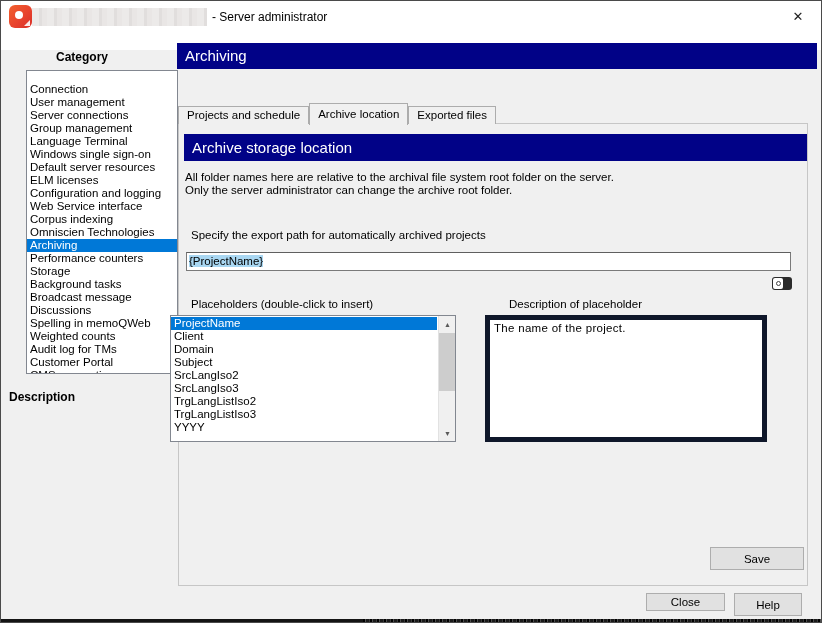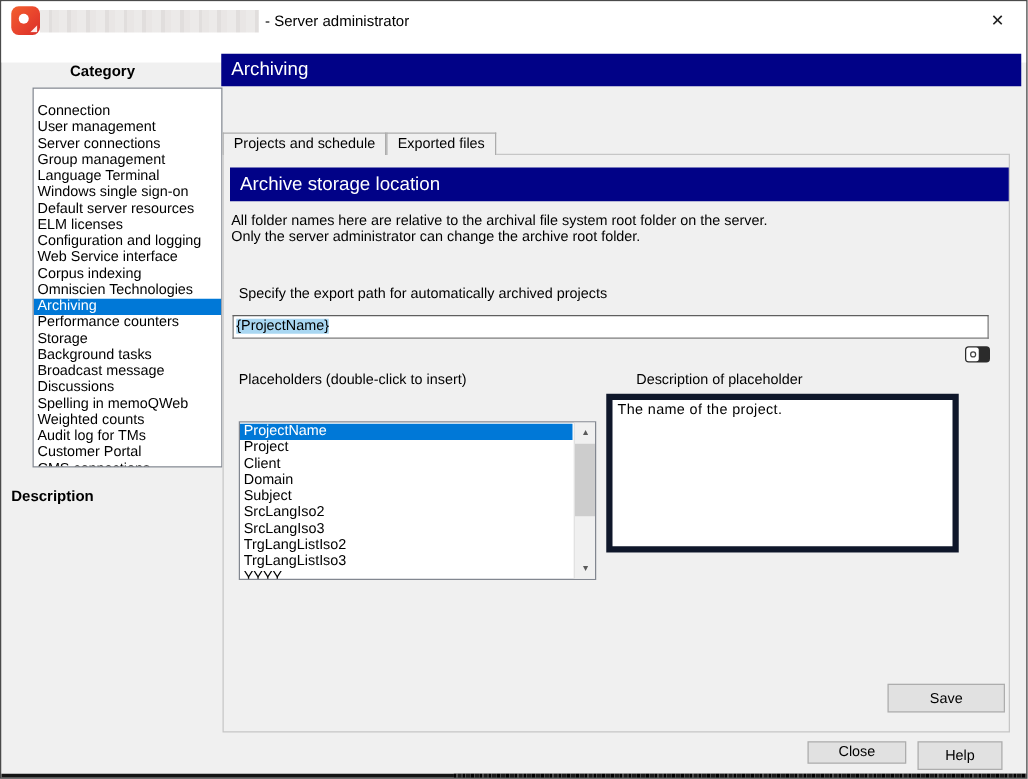--- a/index.html
+++ b/index.html
@@ -44,21 +44,21 @@
   .export-label { position:absolute; left:190px; top:228px; font-size:11.5px; color:#000; }
   .export-input { position:absolute; left:185px; top:251px; width:605px; height:19px; background:#fff;
                   border:1px solid #7a7a7a; border-top-color:#5f5f5f; font-size:11.5px; line-height:17px; padding-left:2px; }
   .sel-text { background:#a9d7f2; color:#000; }
 
   .toggle-icon { position:absolute; left:771px; top:276px; width:20px; height:13px; background:#2b2b2b; border-radius:3px; }
   .toggle-icon::before { content:''; position:absolute; left:1px; top:1px; width:10px; height:11px; background:#fff; border-radius:2px; }
   .toggle-icon::after { content:''; position:absolute; left:4px; top:4px; width:3px; height:3px; border:1px solid #444; border-radius:50%; }
 
   .ph-label { position:absolute; left:190px; top:297px; font-size:11.5px; color:#000; }
-  .ph-list { position:absolute; left:190px; top:314px; width:286px; height:127px; padding:1px 18px 0 0;margin-top:22px; }
+  .ph-list { position:absolute; left:169px; top:314px; width:286px; height:127px; padding:1px 18px 0 0; }
   .ph-list .list-item { height:13px; line-height:13px; }
   .scrollbar { position:absolute; right:0; top:0; width:17px; height:100%; background:#f0f0f0; border-left:1px solid #e2e2e2; }
   .sb-arrow { position:absolute; left:0; width:17px; height:16px; display:flex; align-items:center; justify-content:center;
               font-size:7px; color:#5a5a5a; background:#f0f0f0; }
   .sb-up { top:0; } .sb-down { bottom:0; }
   .sb-thumb { position:absolute; left:0; top:17px; width:17px; height:58px; background:#cdcdcd; }
 
   .phdesc-label { position:absolute; left:508px; top:297px; font-size:11.5px; color:#000; }
   .phdesc-box { position:absolute; left:484px; top:314px; width:282px; height:127px; background:#fff; border:5px solid #0f172a;
                 font-size:11.5px; padding:2px 4px; color:#000; letter-spacing:.3px; }
@@ -114,41 +114,41 @@
       <div class="list-item">CMS connections</div>
   </div>
 
   <div class="desc-label">Description</div>
 
   <div class="main-header">Archiving</div>
 
   <div class="tab-page"></div>
   <div class="tabs">
     <div class="tab">Projects and schedule</div>
+      <div class="tab selected">Archive location</div>
       <div class="tab">Exported files</div>
   </div>
 
   <div class="section-header">Archive storage location</div>
 
   <div class="info-text">
     <div>All folder names here are relative to the archival file system root folder on the server.</div>
     <div>Only the server administrator can change the archive root folder.</div>
   </div>
 
   <div class="export-label">Specify the export path for automatically archived projects</div>
   <div class="export-input">
     <span class="sel-text">{ProjectName}</span>
   </div>
 
   <div class="toggle-icon"></div>
 
   <div class="ph-label">Placeholders (double-click to insert)</div>
   <div class="listbox ph-list">
     <div class="list-item selected">ProjectName</div>
-      <div class="list-item">Project</div>
       <div class="list-item">Client</div>
       <div class="list-item">Domain</div>
       <div class="list-item">Subject</div>
       <div class="list-item">SrcLangIso2</div>
       <div class="list-item">SrcLangIso3</div>
       <div class="list-item">TrgLangListIso2</div>
       <div class="list-item">TrgLangListIso3</div>
       <div class="list-item">YYYY</div>
     <div class="scrollbar">
       <div class="sb-arrow sb-up">▲</div>

